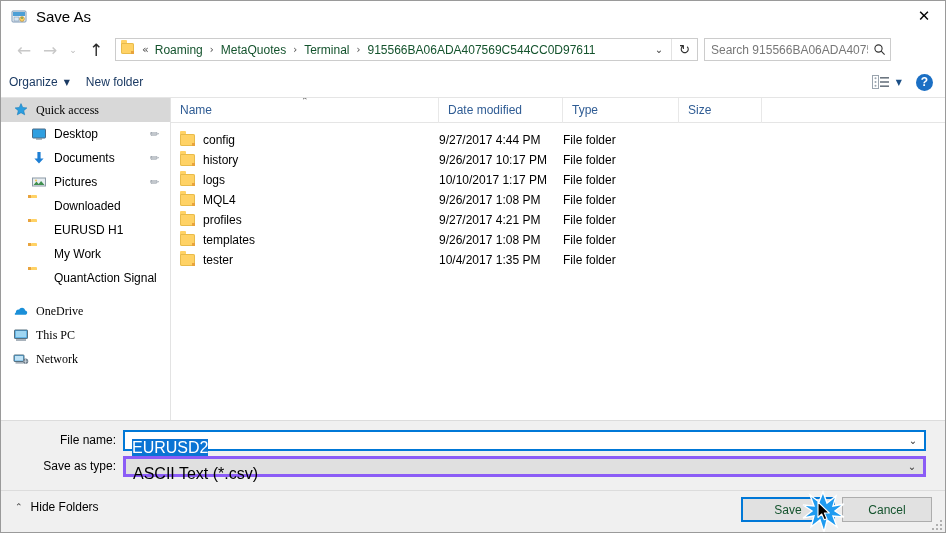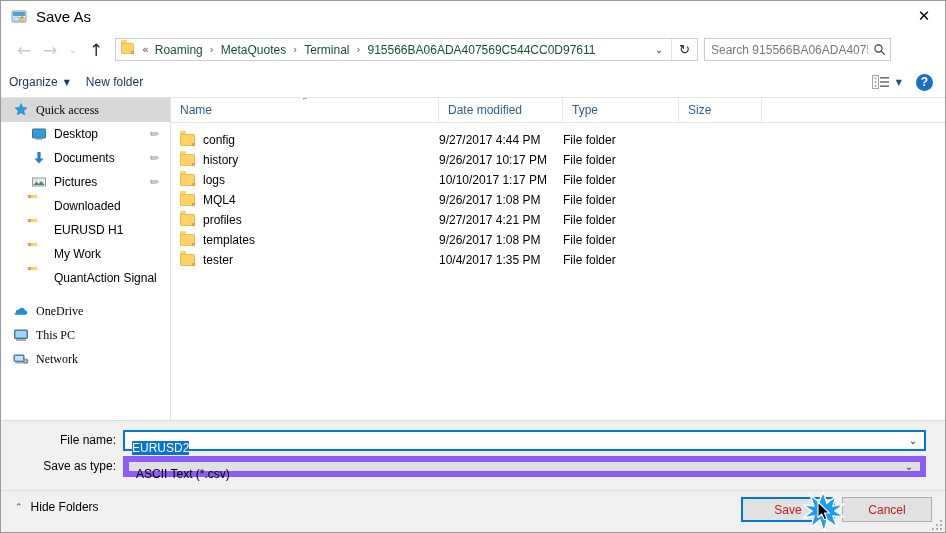--- a/index.html
+++ b/index.html
@@ -367,24 +367,24 @@
   .combo {
     height: 21px;
     width: 803px;
     box-sizing: border-box;
     display: flex;
     align-items: center;
     background: #fff;
     border: 1px solid #7a7a7a;
   }
   .combo.focused { border: 2px solid #0078d7; }
-  .combo.disabled { background: #e0e0e0; border: 6px solid #8b5cf6; }
+  .combo.disabled { background: #e0e0e0; border: 3px solid #8b5cf6; }
   .combo-val {
     flex: 1;
-    font-size: 12px;
+    font-size: 16px;
     padding-left: 7px;
     color: #000;
     white-space: nowrap;
     overflow: hidden;
     margin-top: 16px;
   }
   .combo-val .sel-text {
     background: #0a74d4;
     color: #ffffff;
     padding: 1px 0px;
@@ -422,21 +422,21 @@
     font-family: "DejaVu Sans", sans-serif;
   }
   .btn {
     position: absolute;
     top: 6px;
     height: 25px;
     width: 90px;
     background: #e1e1e1;
     border: 1px solid #adadad;
     font-size: 12px;
-    color: #b91c1c;
+    color: #14532d;
     display: flex;
     align-items: center;
     justify-content: center;
     box-sizing: border-box;
   }
   .btn-save {
     left: 740px;
     width: 94px;
     background: #e1e1e1;
     border: 2px solid #0078d7;

